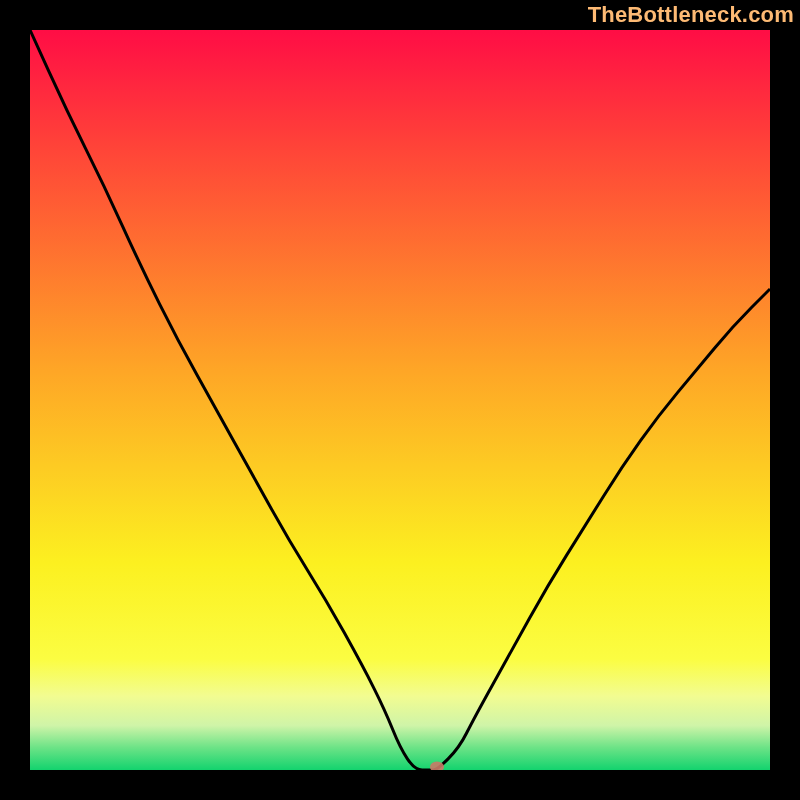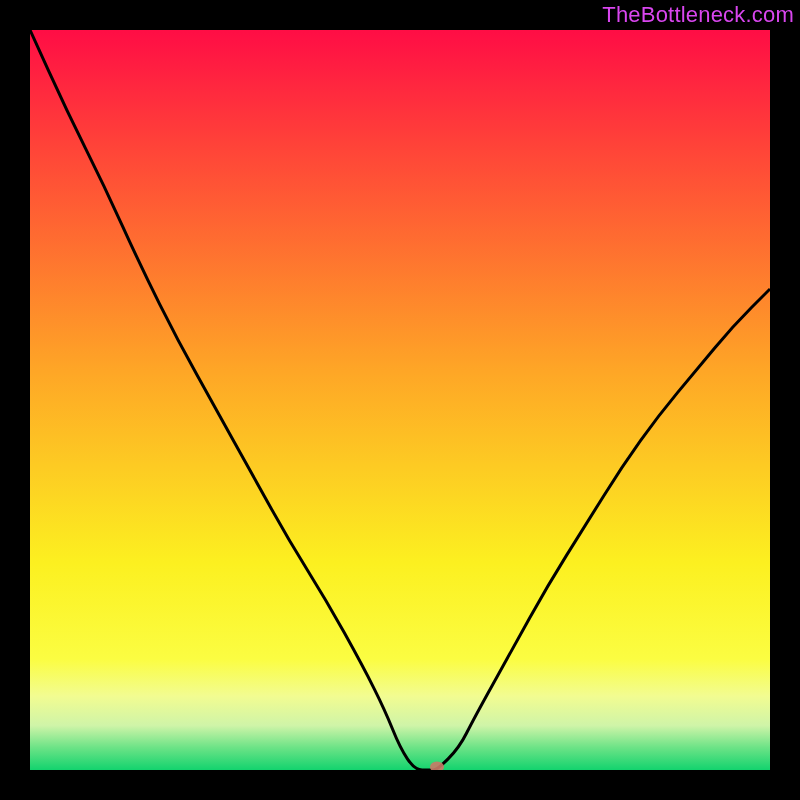--- a/index.html
+++ b/index.html
@@ -13,23 +13,23 @@
   .frame {
     position: relative;
     width: 800px;
     height: 800px;
     background: #000;
   }
   .watermark {
     position: absolute;
     top: 2px;
     right: 6px;
-    color: #d946ef;
+    color: #fdba74;
     font-size: 22px;
-    font-weight: 400;
+    font-weight: 700;
     letter-spacing: 0.2px;
     z-index: 5;
     user-select: none;
   }
   .plot {
     position: absolute;
     left: 30px;
     top: 30px;
     width: 740px;
     height: 740px;

